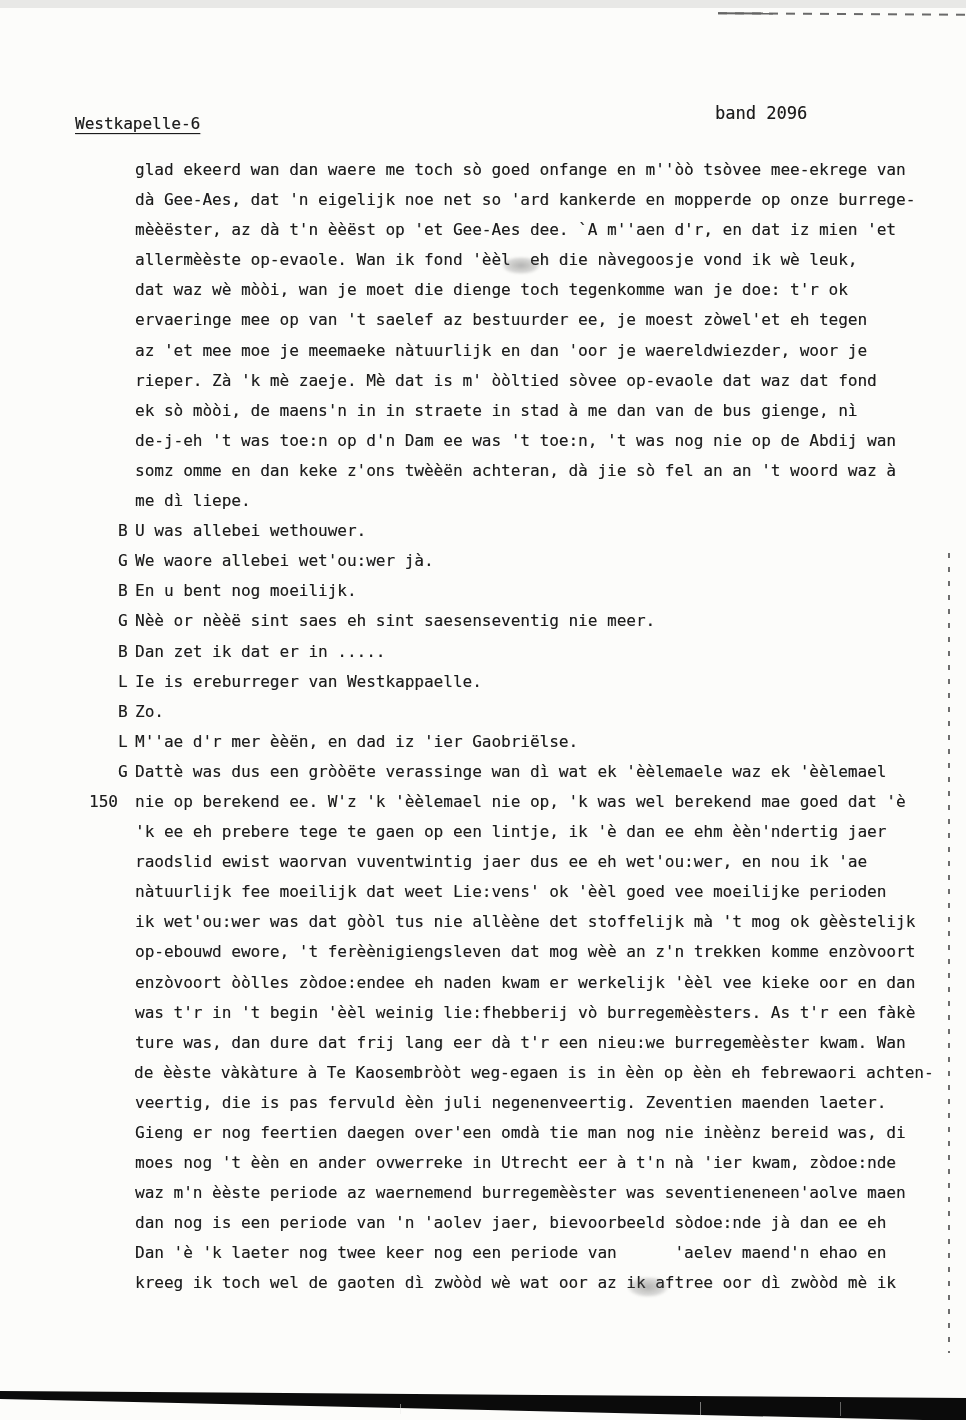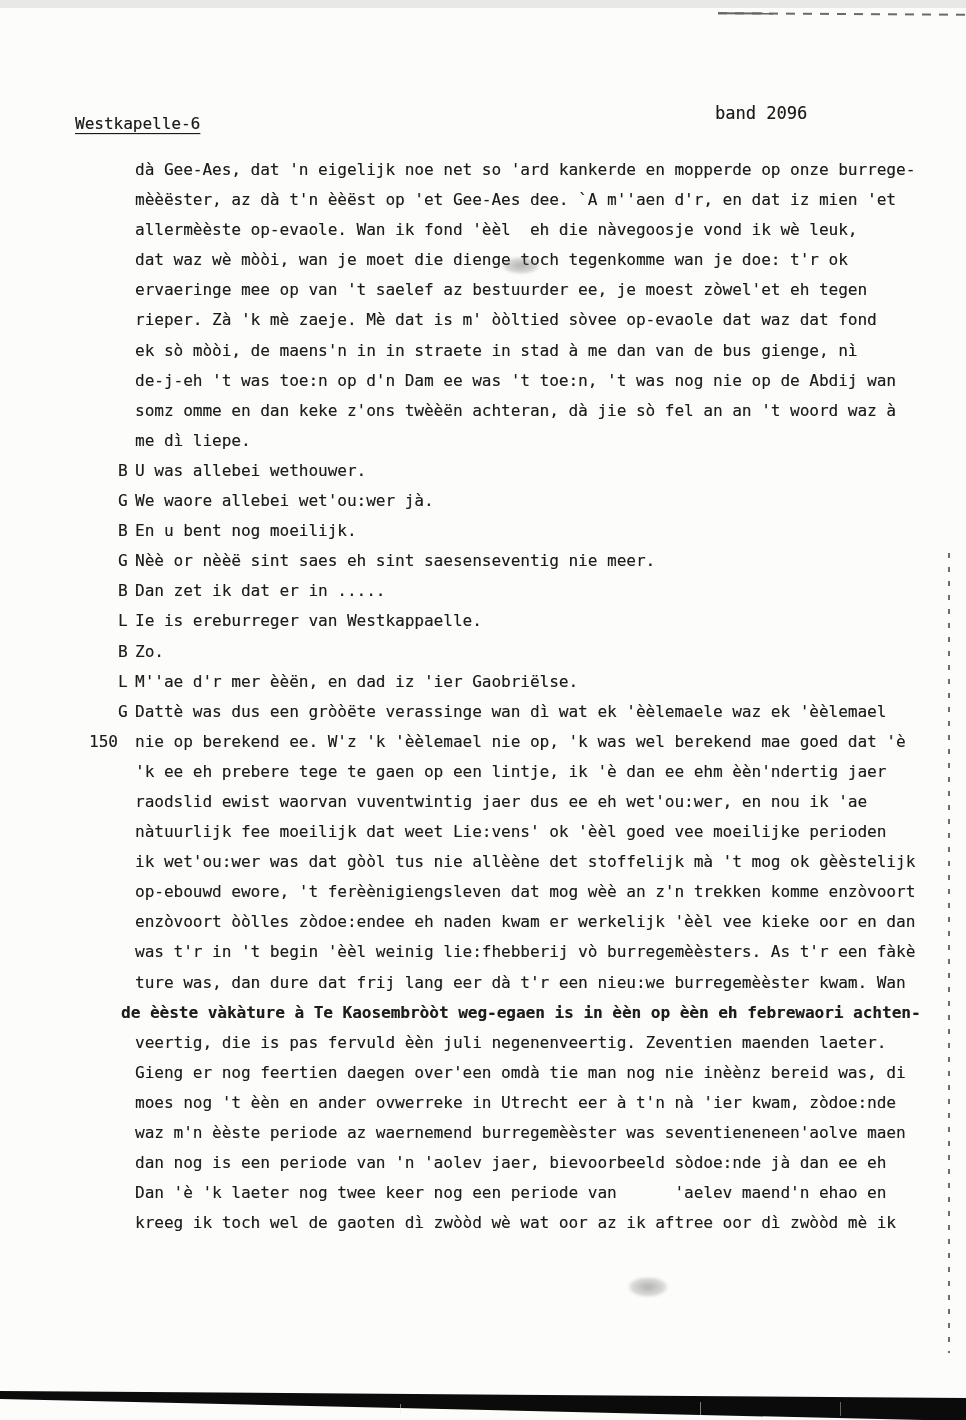--- a/index.html
+++ b/index.html
@@ -26,21 +26,21 @@
     position:absolute;left:88px;top:147px;width:875px;
   }
   .line{
     position:relative;height:30.1px;line-height:30.1px;
     font-size:16px;white-space:pre;
     text-shadow:0.3px 0.3px 0.5px rgba(10,10,10,0.42);
   }
   .line .gutter{position:absolute;top:0;left:30px;}
   .line .gutter.num{left:1px;}
   .line .text{position:absolute;top:0;left:47px;}
-  .line .text.outdent{left:33px;font-weight:bold;}
+  .line .text.outdent{left:46px;}
   
   .artifact{position:absolute;pointer-events:none;}
   #top-dashed-line{
     left:718px;top:5px;width:248px;height:2px;
     background:repeating-linear-gradient(90deg,
       #3a3a3a 0 9px, rgba(58,58,58,0) 9px 17px);
     opacity:.75;transform:rotate(0.4deg);
   }
   #top-dashed-line::before{
     content:"";position:absolute;left:0;top:0;width:55px;height:2px;background:#333;
@@ -62,25 +62,27 @@
 </style>
 </head>
 <body>
 
 <div id="page">
 
   <span id="doc-id">Westkapelle-6</span>
   <span id="band-label">band 2096</span>
 
   <div id="transcript">
+      <div class="line"><span class="text">glad ekeerd wan dan waere me toch sò goed onfange en m''òò tsòvee mee-ekrege van</span></div>
       <div class="line"><span class="text">dà Gee-Aes, dat 'n eigelijk noe net so 'ard kankerde en mopperde op onze burrege-</span></div>
       <div class="line"><span class="text">mèèëster, az dà t'n èèëst op 'et Gee-Aes dee. `A m''aen d'r, en dat iz mien 'et</span></div>
       <div class="line"><span class="text">allermèèste op-evaole. Wan ik fond 'èèl  eh die nàvegoosje vond ik wè leuk,</span></div>
       <div class="line"><span class="text">dat waz wè mòòi, wan je moet die dienge toch tegenkomme wan je doe: t'r ok</span></div>
       <div class="line"><span class="text">ervaeringe mee op van 't saelef az bestuurder ee, je moest zòwel'et eh tegen</span></div>
+      <div class="line"><span class="text">az 'et mee moe je meemaeke nàtuurlijk en dan 'oor je waereldwiezder, woor je</span></div>
       <div class="line"><span class="text">rieper. Zà 'k mè zaeje. Mè dat is m' òòltied sòvee op-evaole dat waz dat fond</span></div>
       <div class="line"><span class="text">ek sò mòòi, de maens'n in in straete in stad à me dan van de bus gienge, nì</span></div>
       <div class="line"><span class="text">de-j-eh 't was toe:n op d'n Dam ee was 't toe:n, 't was nog nie op de Abdij wan</span></div>
       <div class="line"><span class="text">somz omme en dan keke z'ons twèèën achteran, dà jie sò fel an an 't woord waz à</span></div>
       <div class="line"><span class="text">me dì liepe.</span></div>
       <div class="line"><span class="gutter">B</span><span class="text">U was allebei wethouwer.</span></div>
       <div class="line"><span class="gutter">G</span><span class="text">We waore allebei wet'ou:wer jà.</span></div>
       <div class="line"><span class="gutter">B</span><span class="text">En u bent nog moeilijk.</span></div>
       <div class="line"><span class="gutter">G</span><span class="text">Nèè or nèèë sint saes eh sint saesenseventig nie meer.</span></div>
       <div class="line"><span class="gutter">B</span><span class="text">Dan zet ik dat er in .....</span></div>

